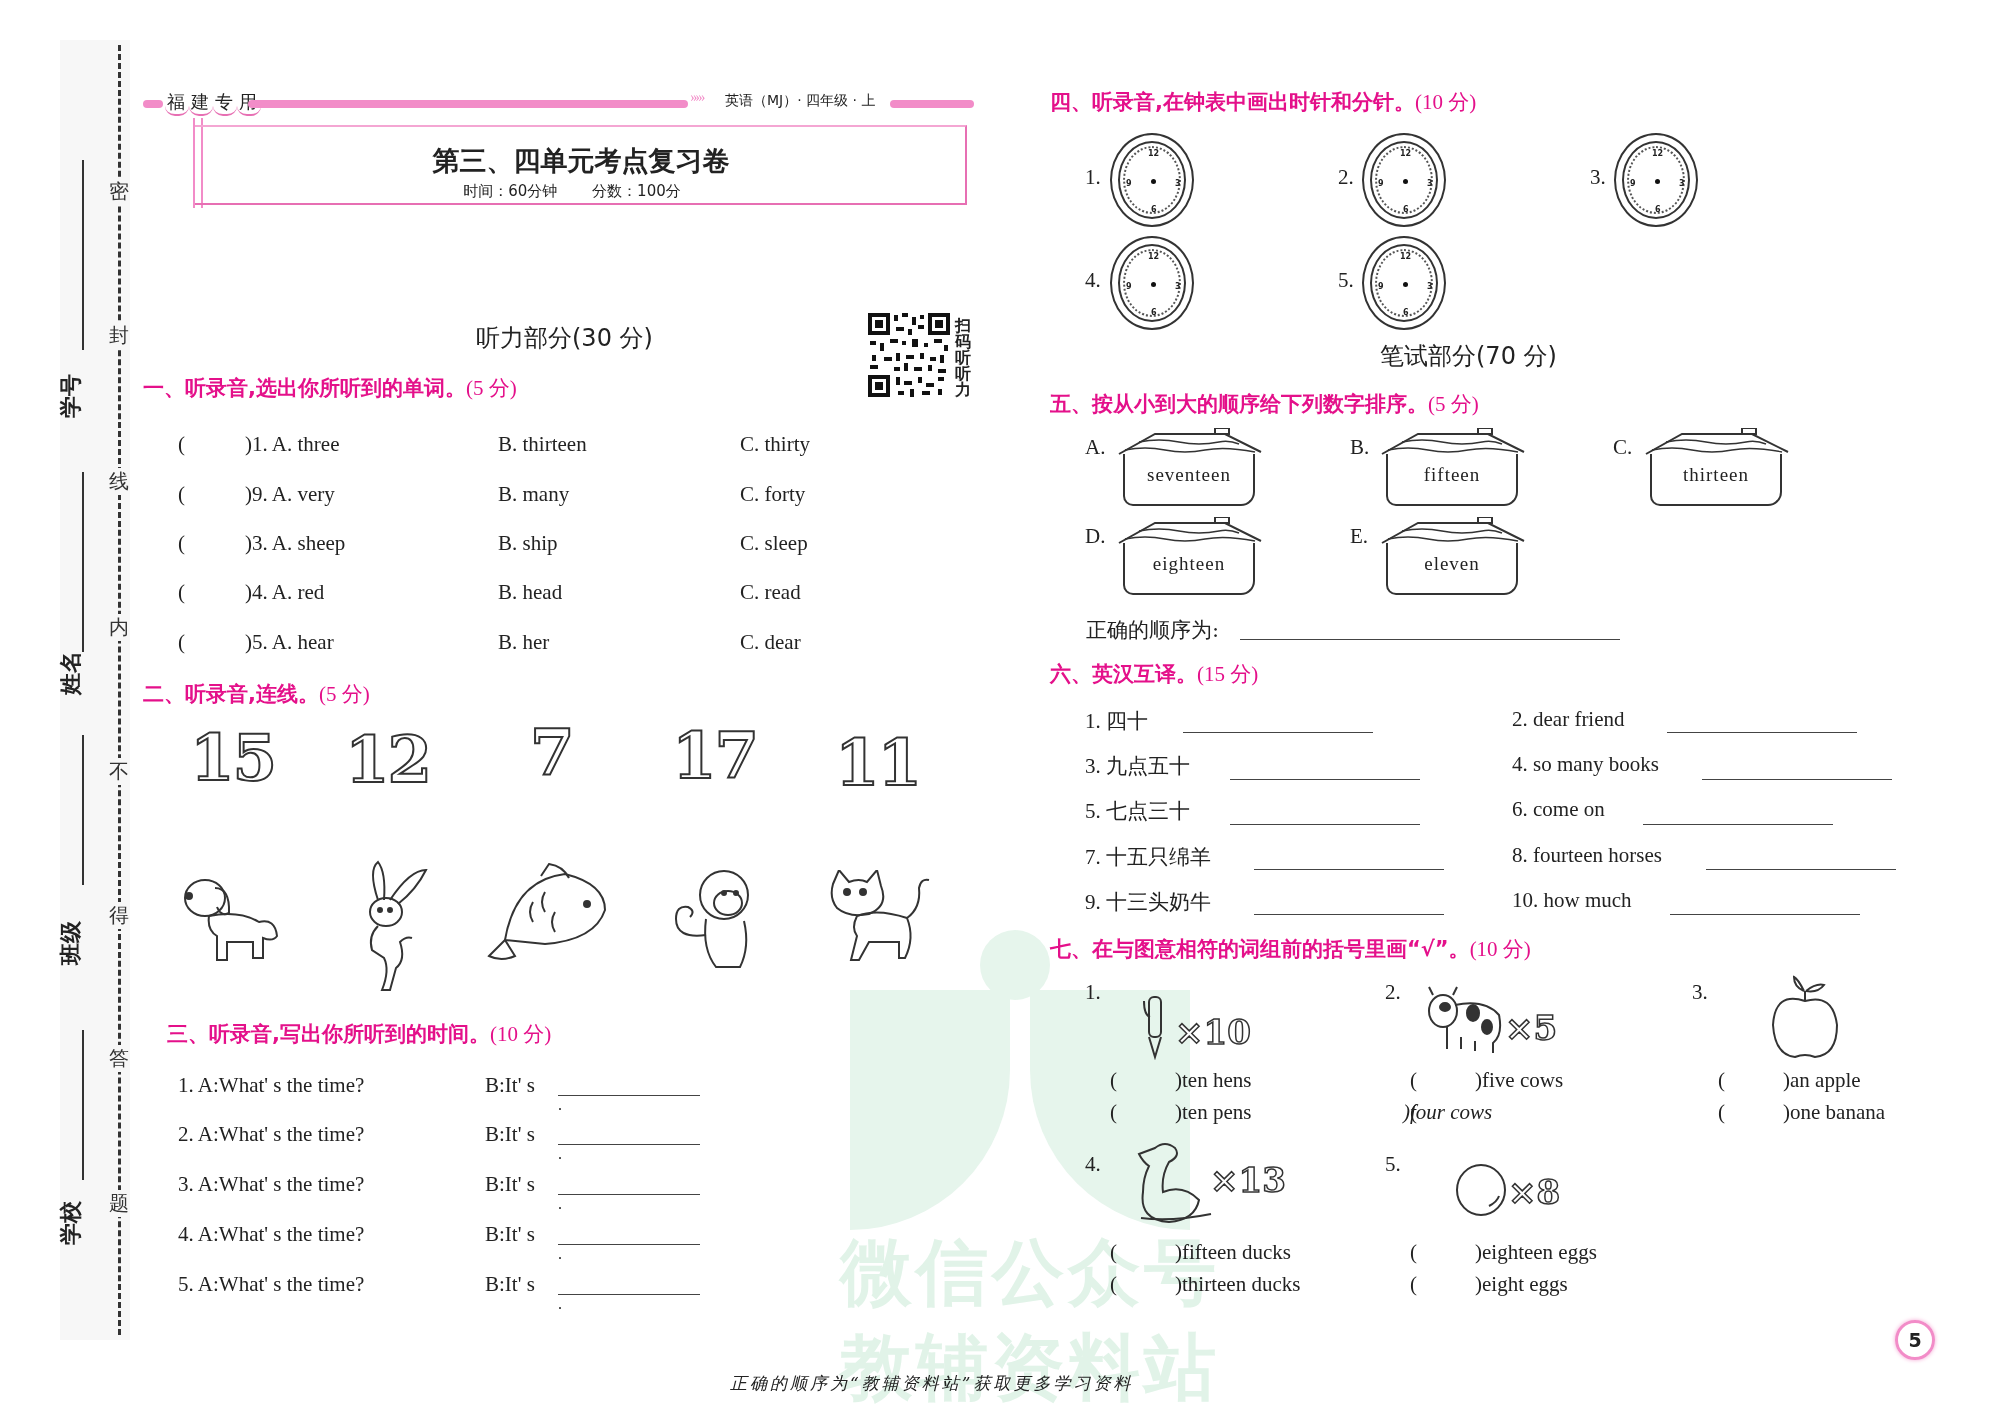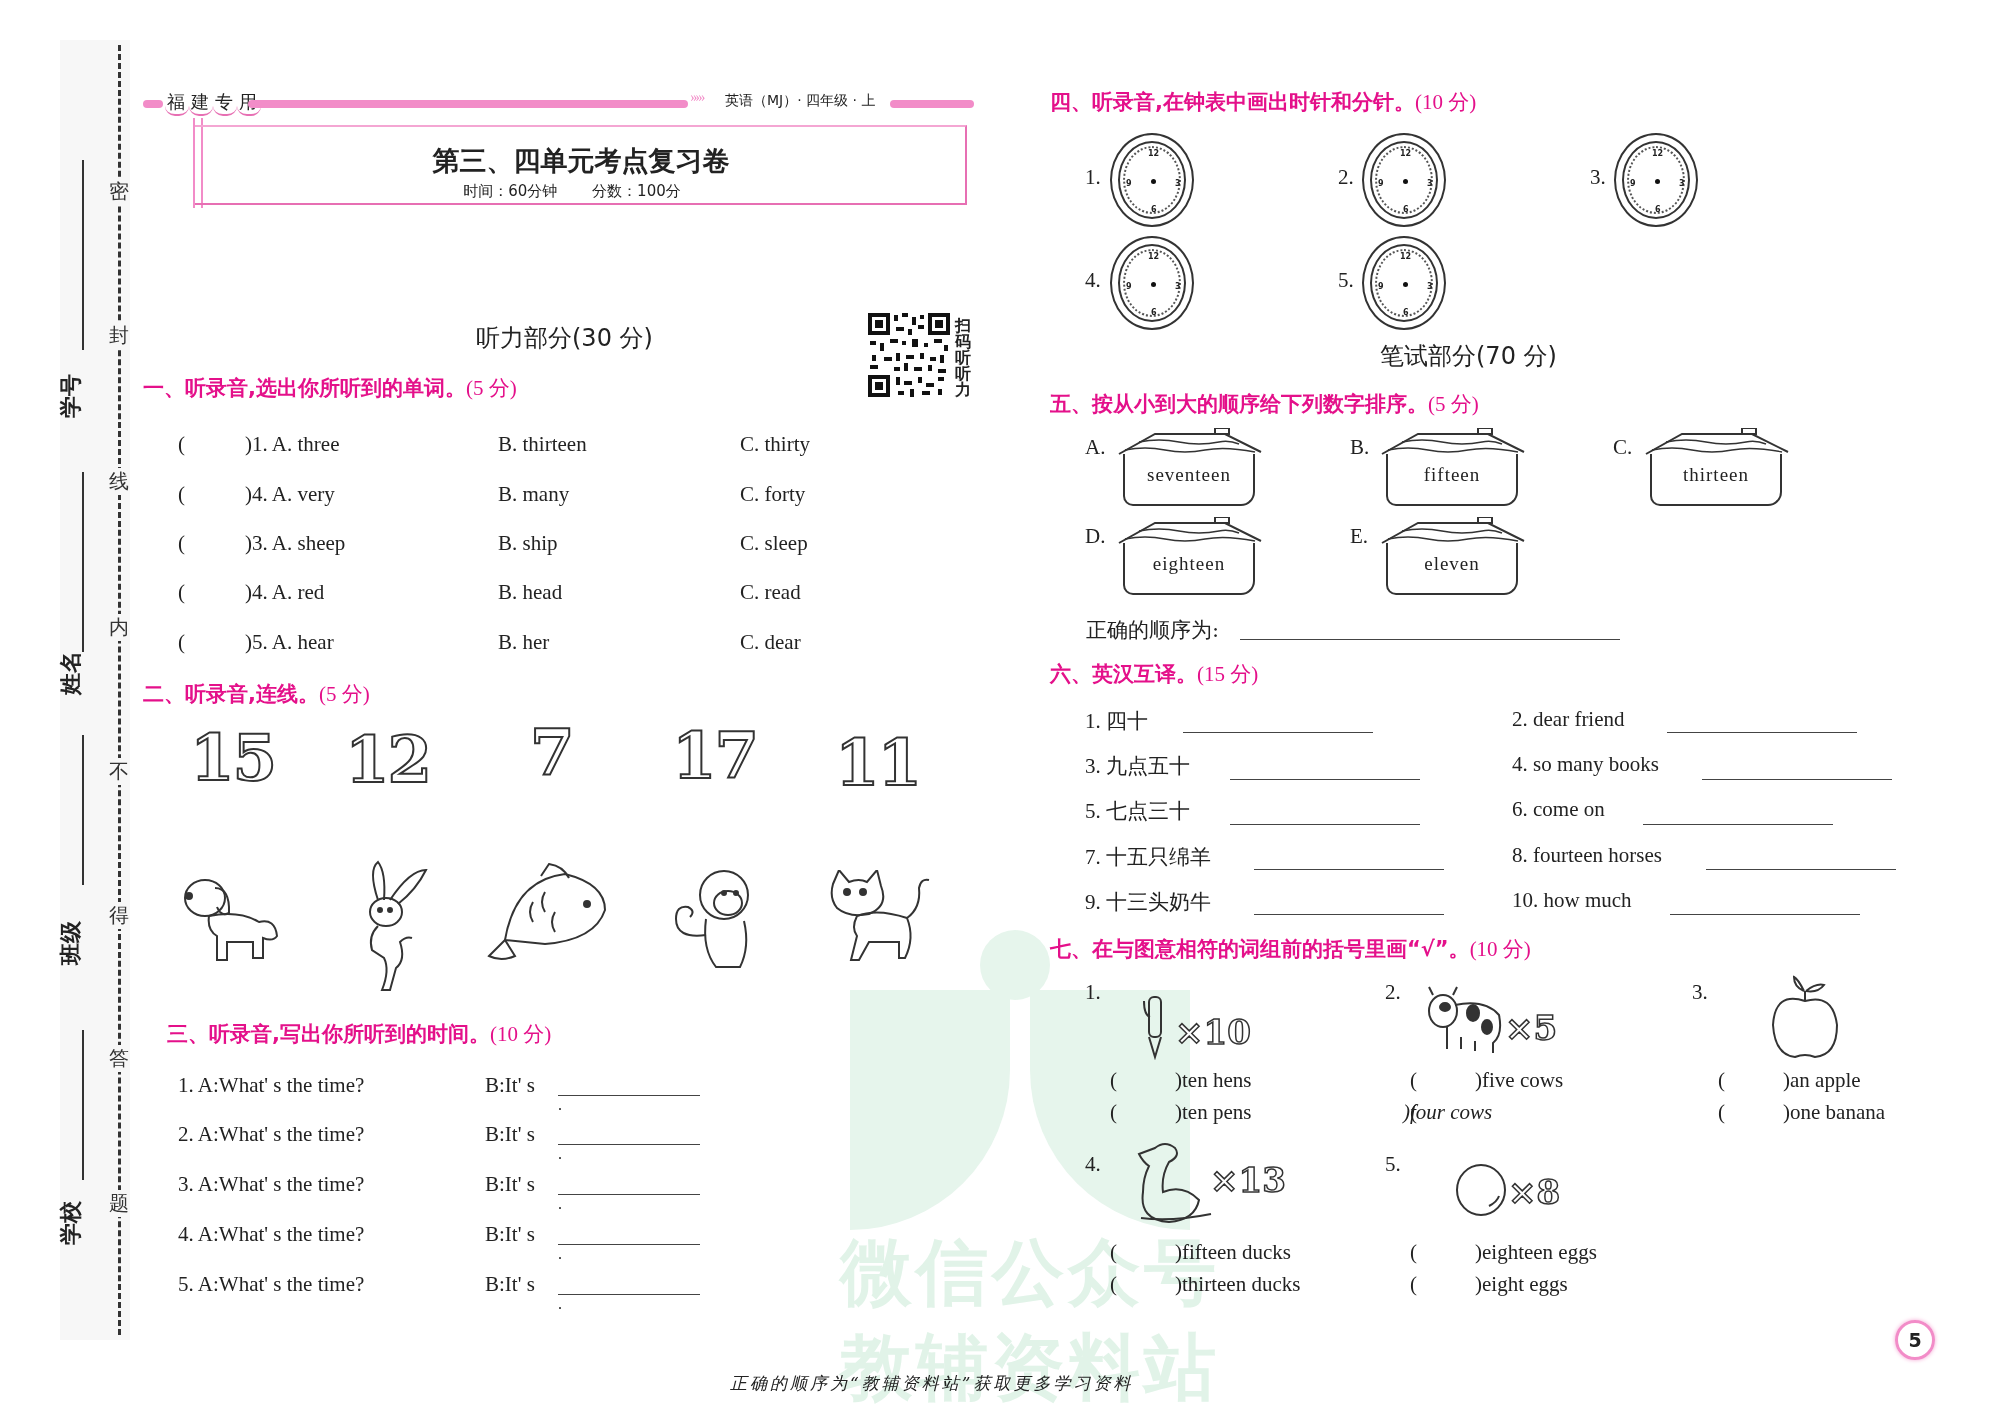--- a/index.html
+++ b/index.html
@@ -178,21 +178,21 @@
 <div class="abs sec-title" style="left:143px;top:374px;">
   <span>一、听录音,选出你所听到的单词。</span><span class="pts">(5 分)</span>
 </div>
 <div>
   <div class="abs row-text" style="left:178px;top:432px;">(</div>
   <div class="abs row-text" style="left:245px;top:432px;">)1. A. three</div>
   <div class="abs row-text" style="left:498px;top:432px;">B. thirteen</div>
   <div class="abs row-text" style="left:740px;top:432px;">C. thirty</div>
 
   <div class="abs row-text" style="left:178px;top:482px;">(</div>
-  <div class="abs row-text" style="left:245px;top:482px;">)4. A. very</div>
+  <div class="abs row-text" style="left:245px;top:482px;">)9. A. very</div>
   <div class="abs row-text" style="left:498px;top:482px;">B. many</div>
   <div class="abs row-text" style="left:740px;top:482px;">C. forty</div>
 
   <div class="abs row-text" style="left:178px;top:531px;">(</div>
   <div class="abs row-text" style="left:245px;top:531px;">)3. A. sheep</div>
   <div class="abs row-text" style="left:498px;top:531px;">B. ship</div>
   <div class="abs row-text" style="left:740px;top:531px;">C. sleep</div>
 
   <div class="abs row-text" style="left:178px;top:580px;">(</div>
   <div class="abs row-text" style="left:245px;top:580px;">)4. A. red</div>

